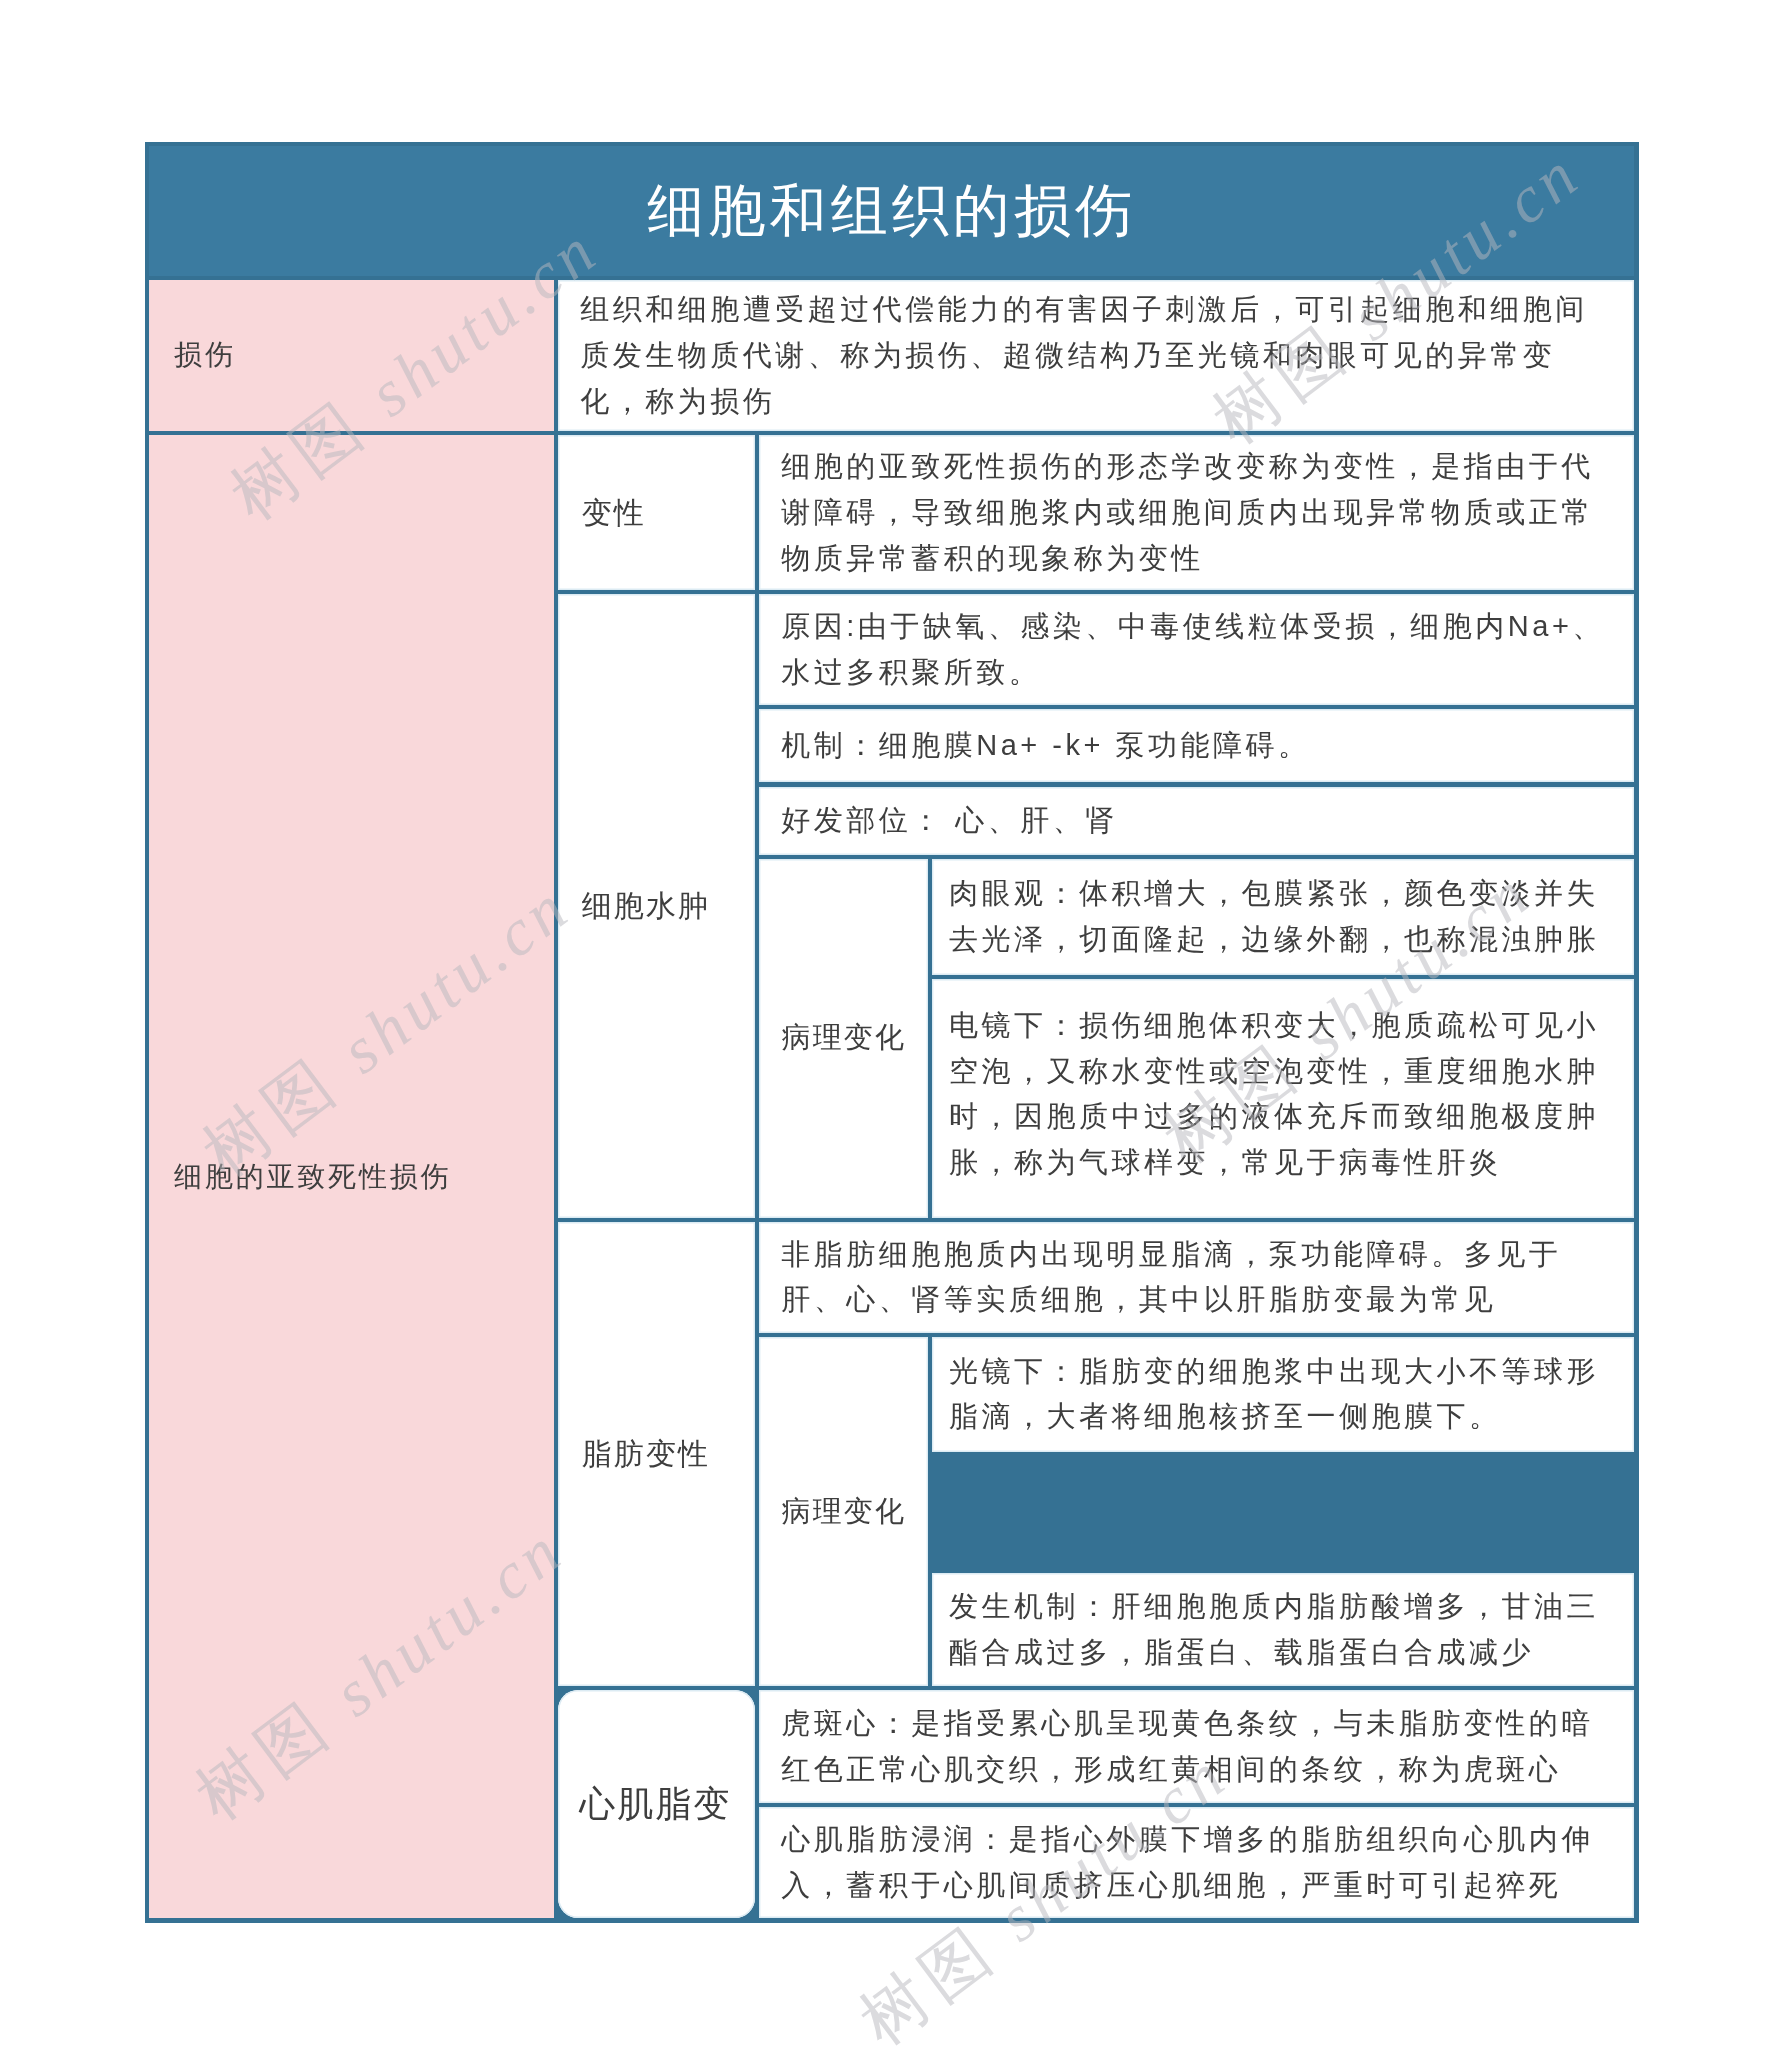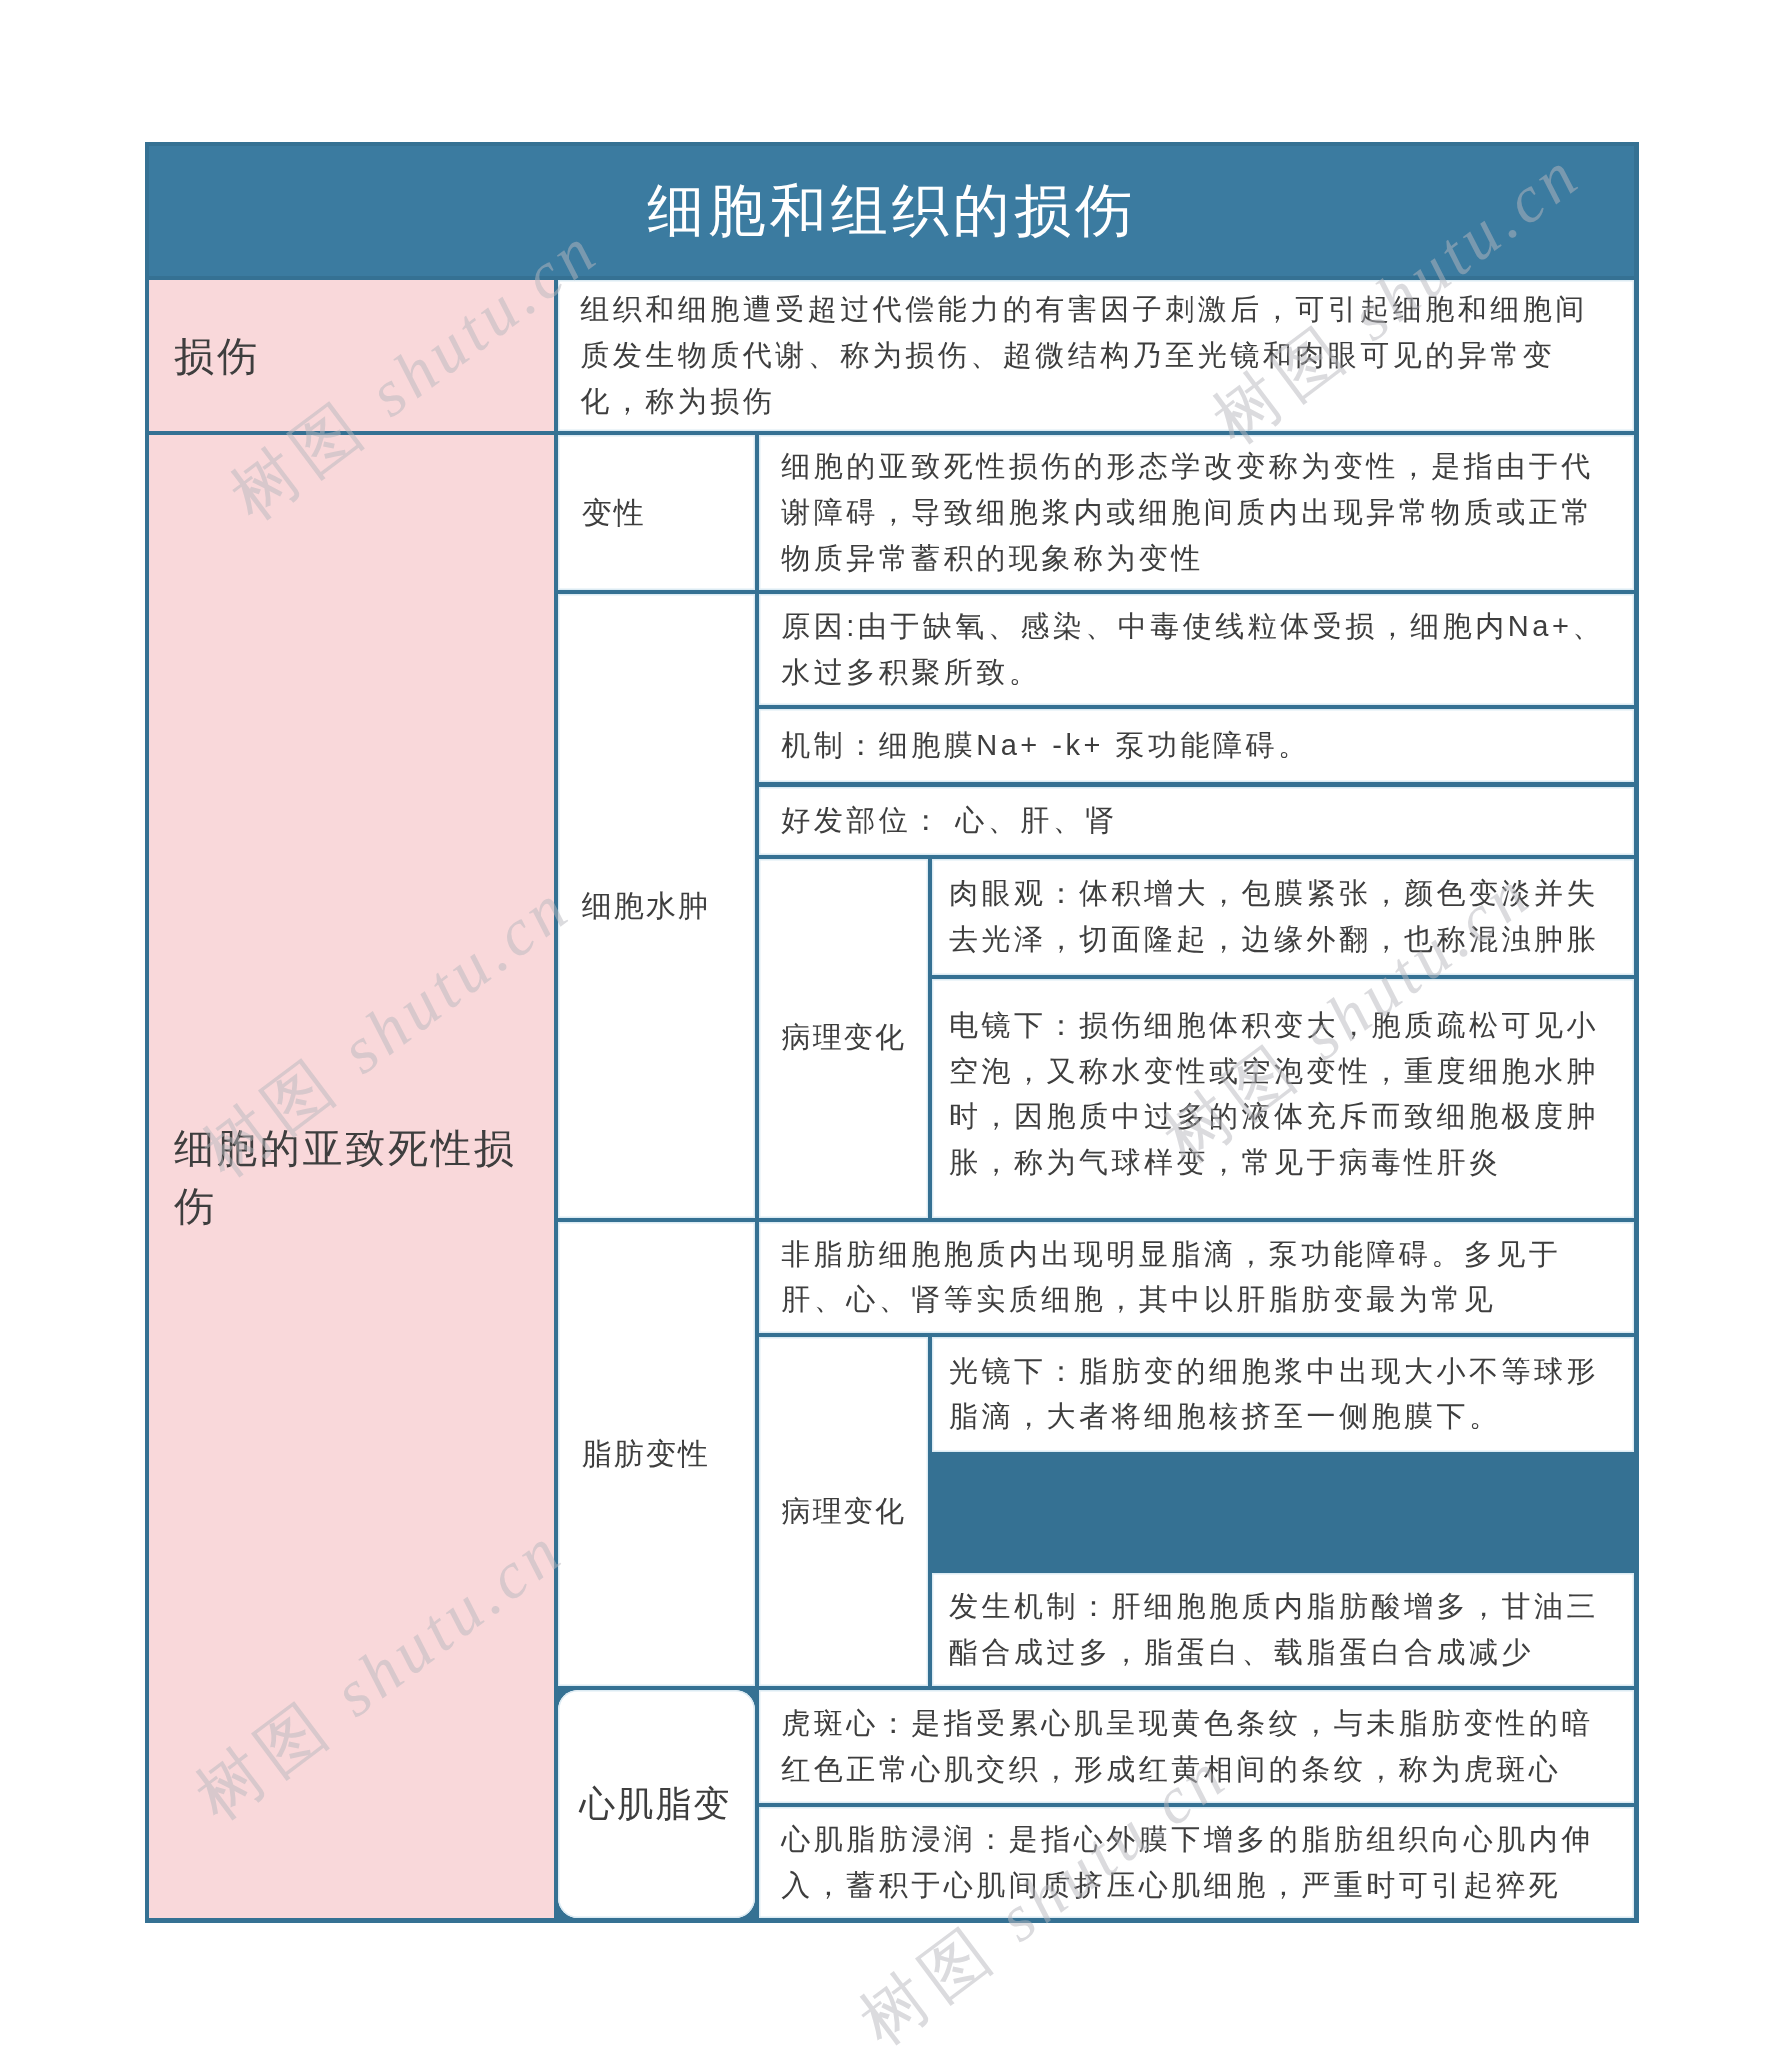--- a/index.html
+++ b/index.html
@@ -19,21 +19,21 @@
     box-shadow:inset 0 0 0 1.4px #dcebf3;
   }
   .pink{background:#f9d8da;box-shadow:none;}
   .header{
     background:#3b7ba0;box-shadow:none;justify-content:center;
     color:#ffffff;font-size:57px;letter-spacing:4.1px;
   }
   .body{font-size:29px;letter-spacing:3.5px;line-height:1.58;padding:7px 28px 7px 22px;}
   .detail{padding:7px 12.4px 7px 16.6px;}
   .top{align-items:flex-start;padding-top:24px;}
-  .label{font-size:40px;letter-spacing:2.8px;line-height:1.45;padding:7px 28px 7px 25px;}
+  .label{font-size:28px;letter-spacing:2.8px;line-height:1.45;padding:7px 28px 7px 25px;}
   .l2{font-size:30px;letter-spacing:2.1px;line-height:1.4;padding:7px 8.3px 7px 23.5px;}
   .l2big{font-size:36px;padding-left:21px;}
   .pl{font-size:29px;letter-spacing:2.1px;justify-content:center;text-align:center;padding:7px 5.5px;}
   .wm{
     position:absolute;z-index:2;pointer-events:none;white-space:nowrap;
     transform:translate(-50%,-50%) rotate(-37deg);
     color:rgba(184,184,190,0.5);font-size:66px;
   }
   .wm-cjk{letter-spacing:8.3px;}
   .wm-latin{

